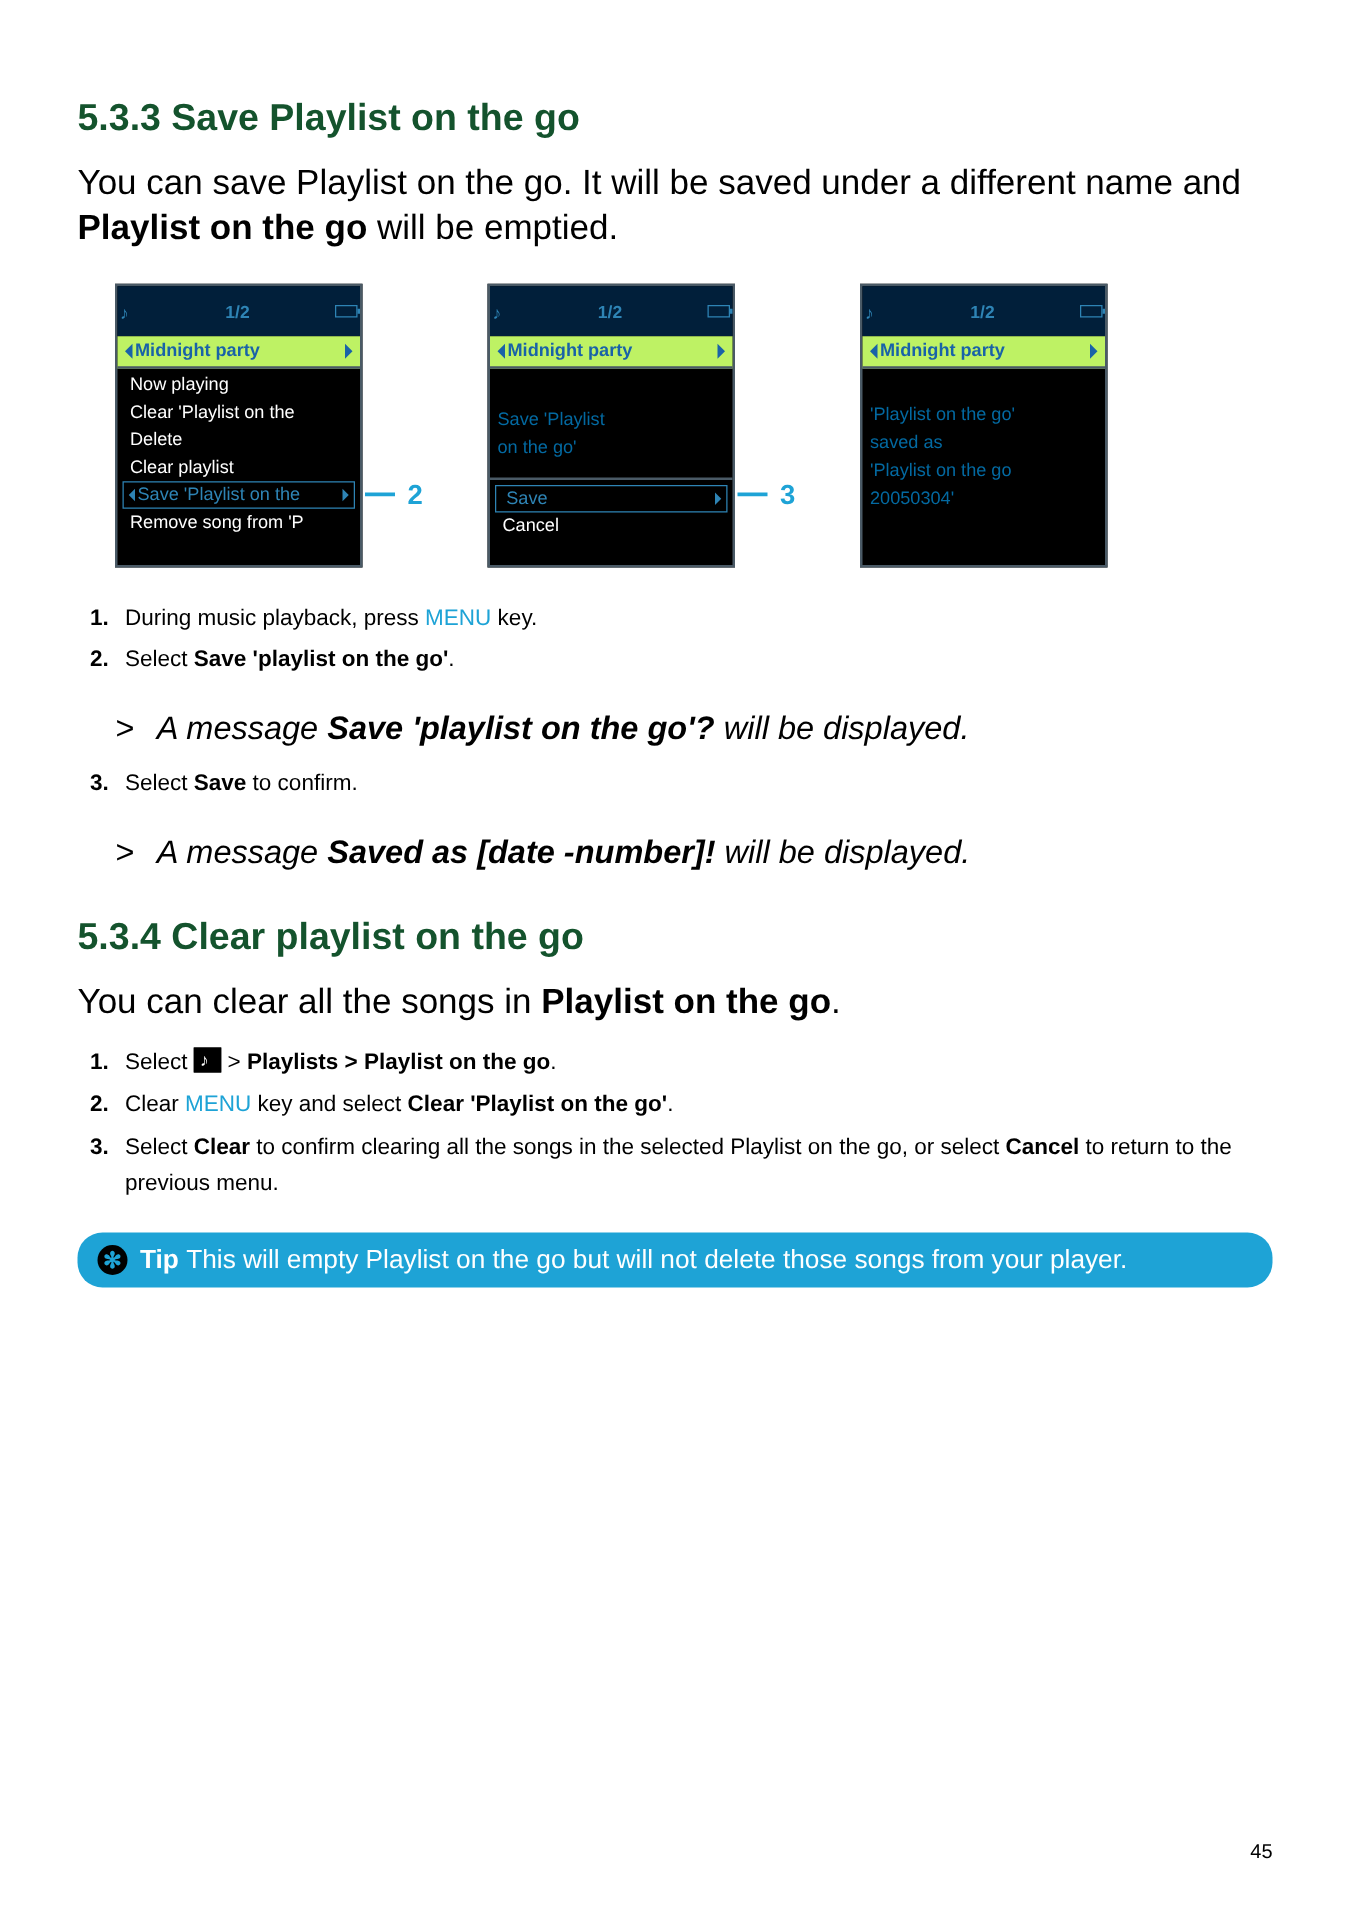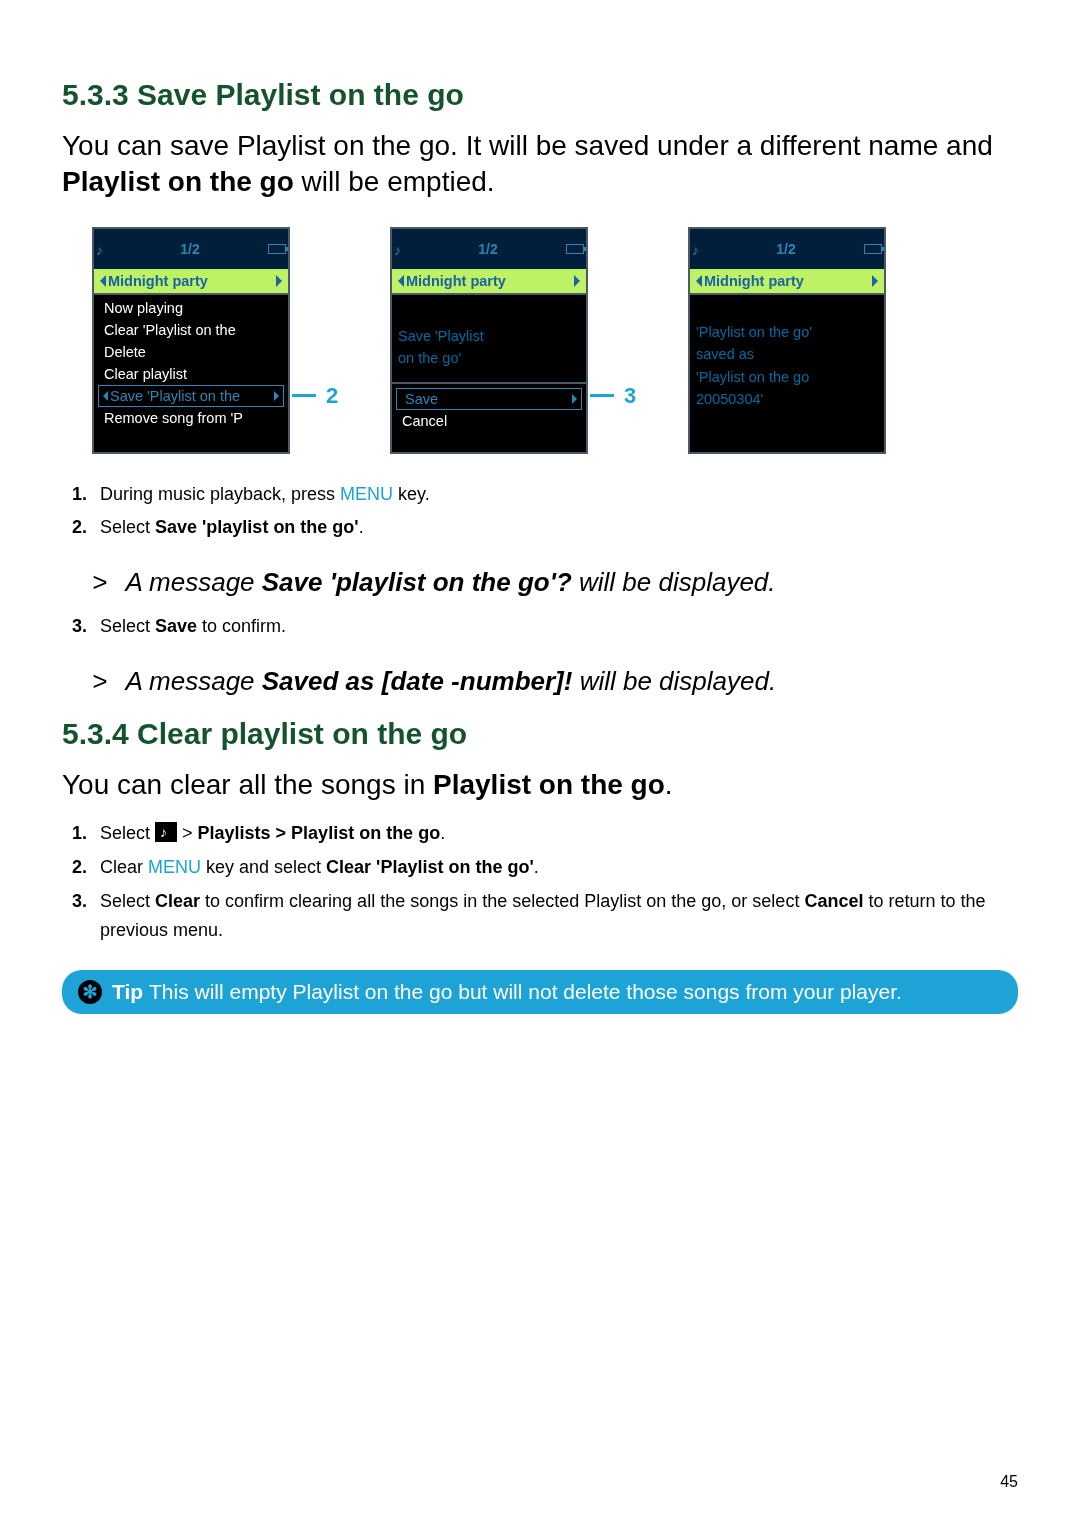--- a/index.html
+++ b/index.html
@@ -256,21 +256,21 @@
 <ol class="steps" start="3">
   <li>
     <span>Select </span><b>Save</b><span> to confirm.</span>
   </li>
 </ol>
 <div class="ital-note">
   <span class="gt">&gt;</span>
   <span>A message </span><b>Saved as [date -number]!</b><span> will be displayed.</span>
 </div>
 
-<h2 style="margin-top:20px;">
+<h2 style="margin-top:36px;">
   <span>5.3.4</span>&nbsp;<span>Clear playlist on the go</span>
 </h2>
 <p class="desc">
   <span>You can clear all the songs in </span><b>Playlist on the go</b><span>.</span>
 </p>
 
 <ol class="steps">
   <li>
     <span>Select </span><span class="inline-music-icon"></span><span> &gt; </span><b>Playlists &gt; Playlist on the go</b><span>.</span>
   </li>

